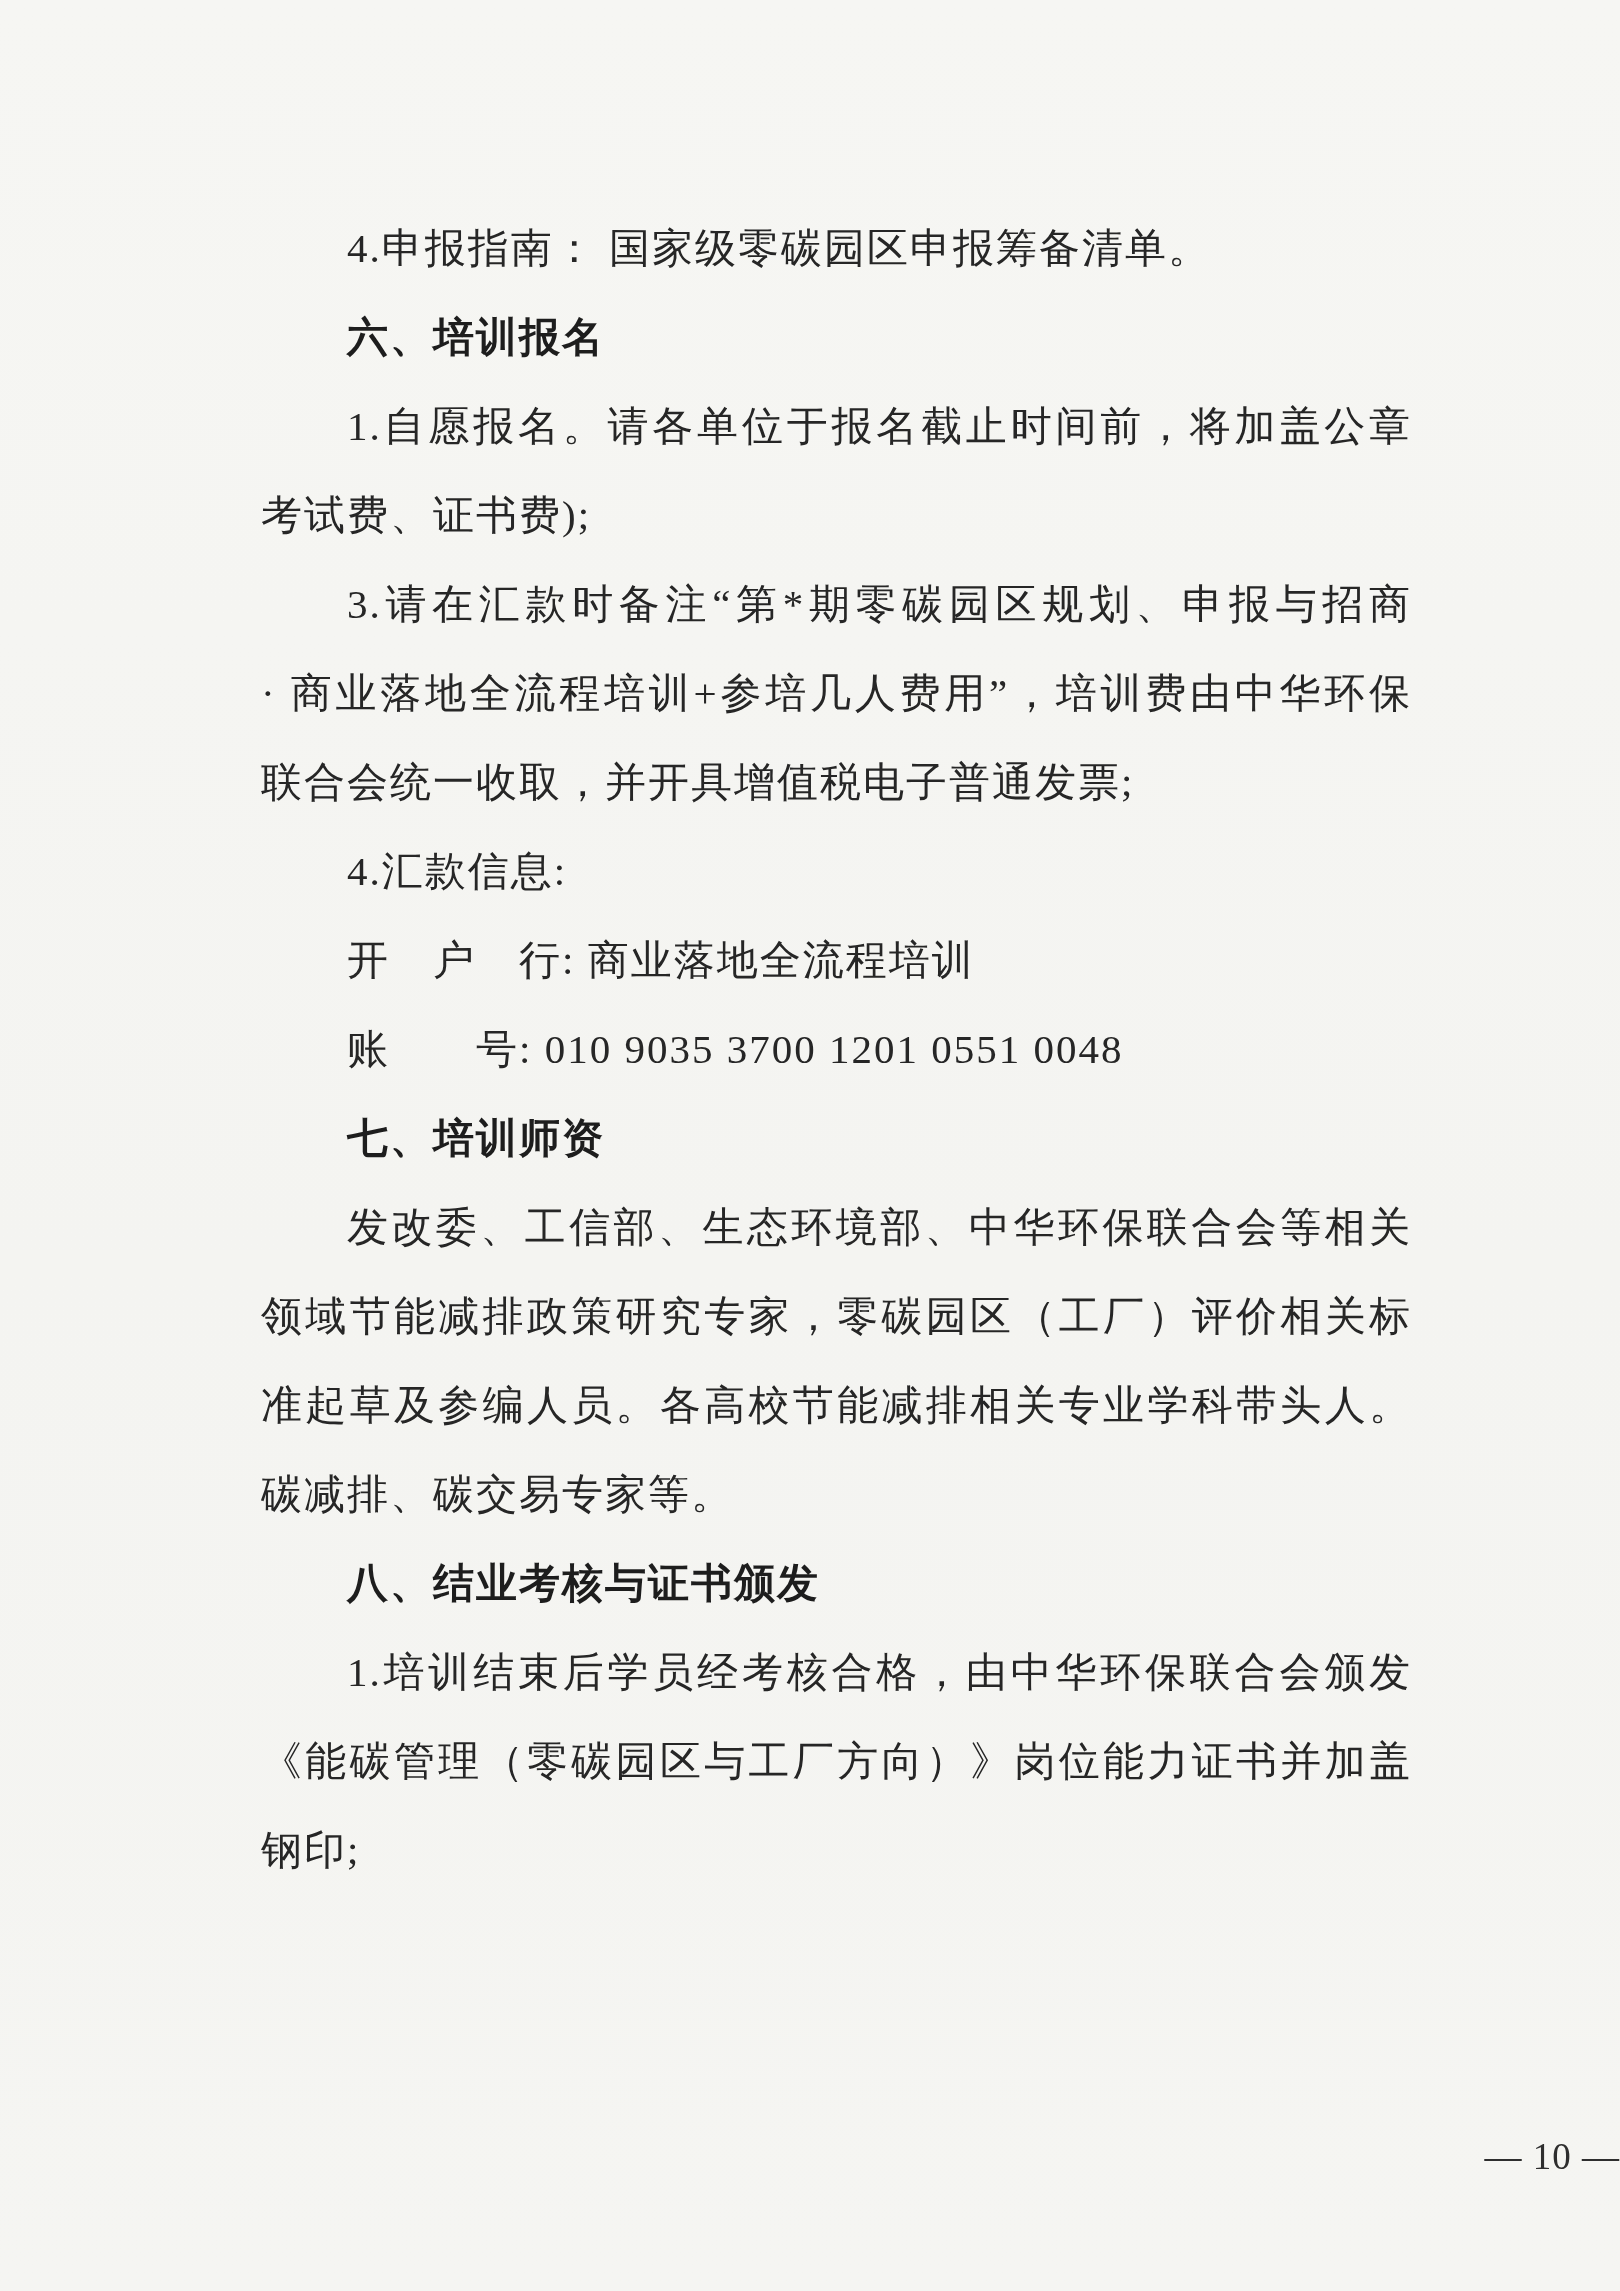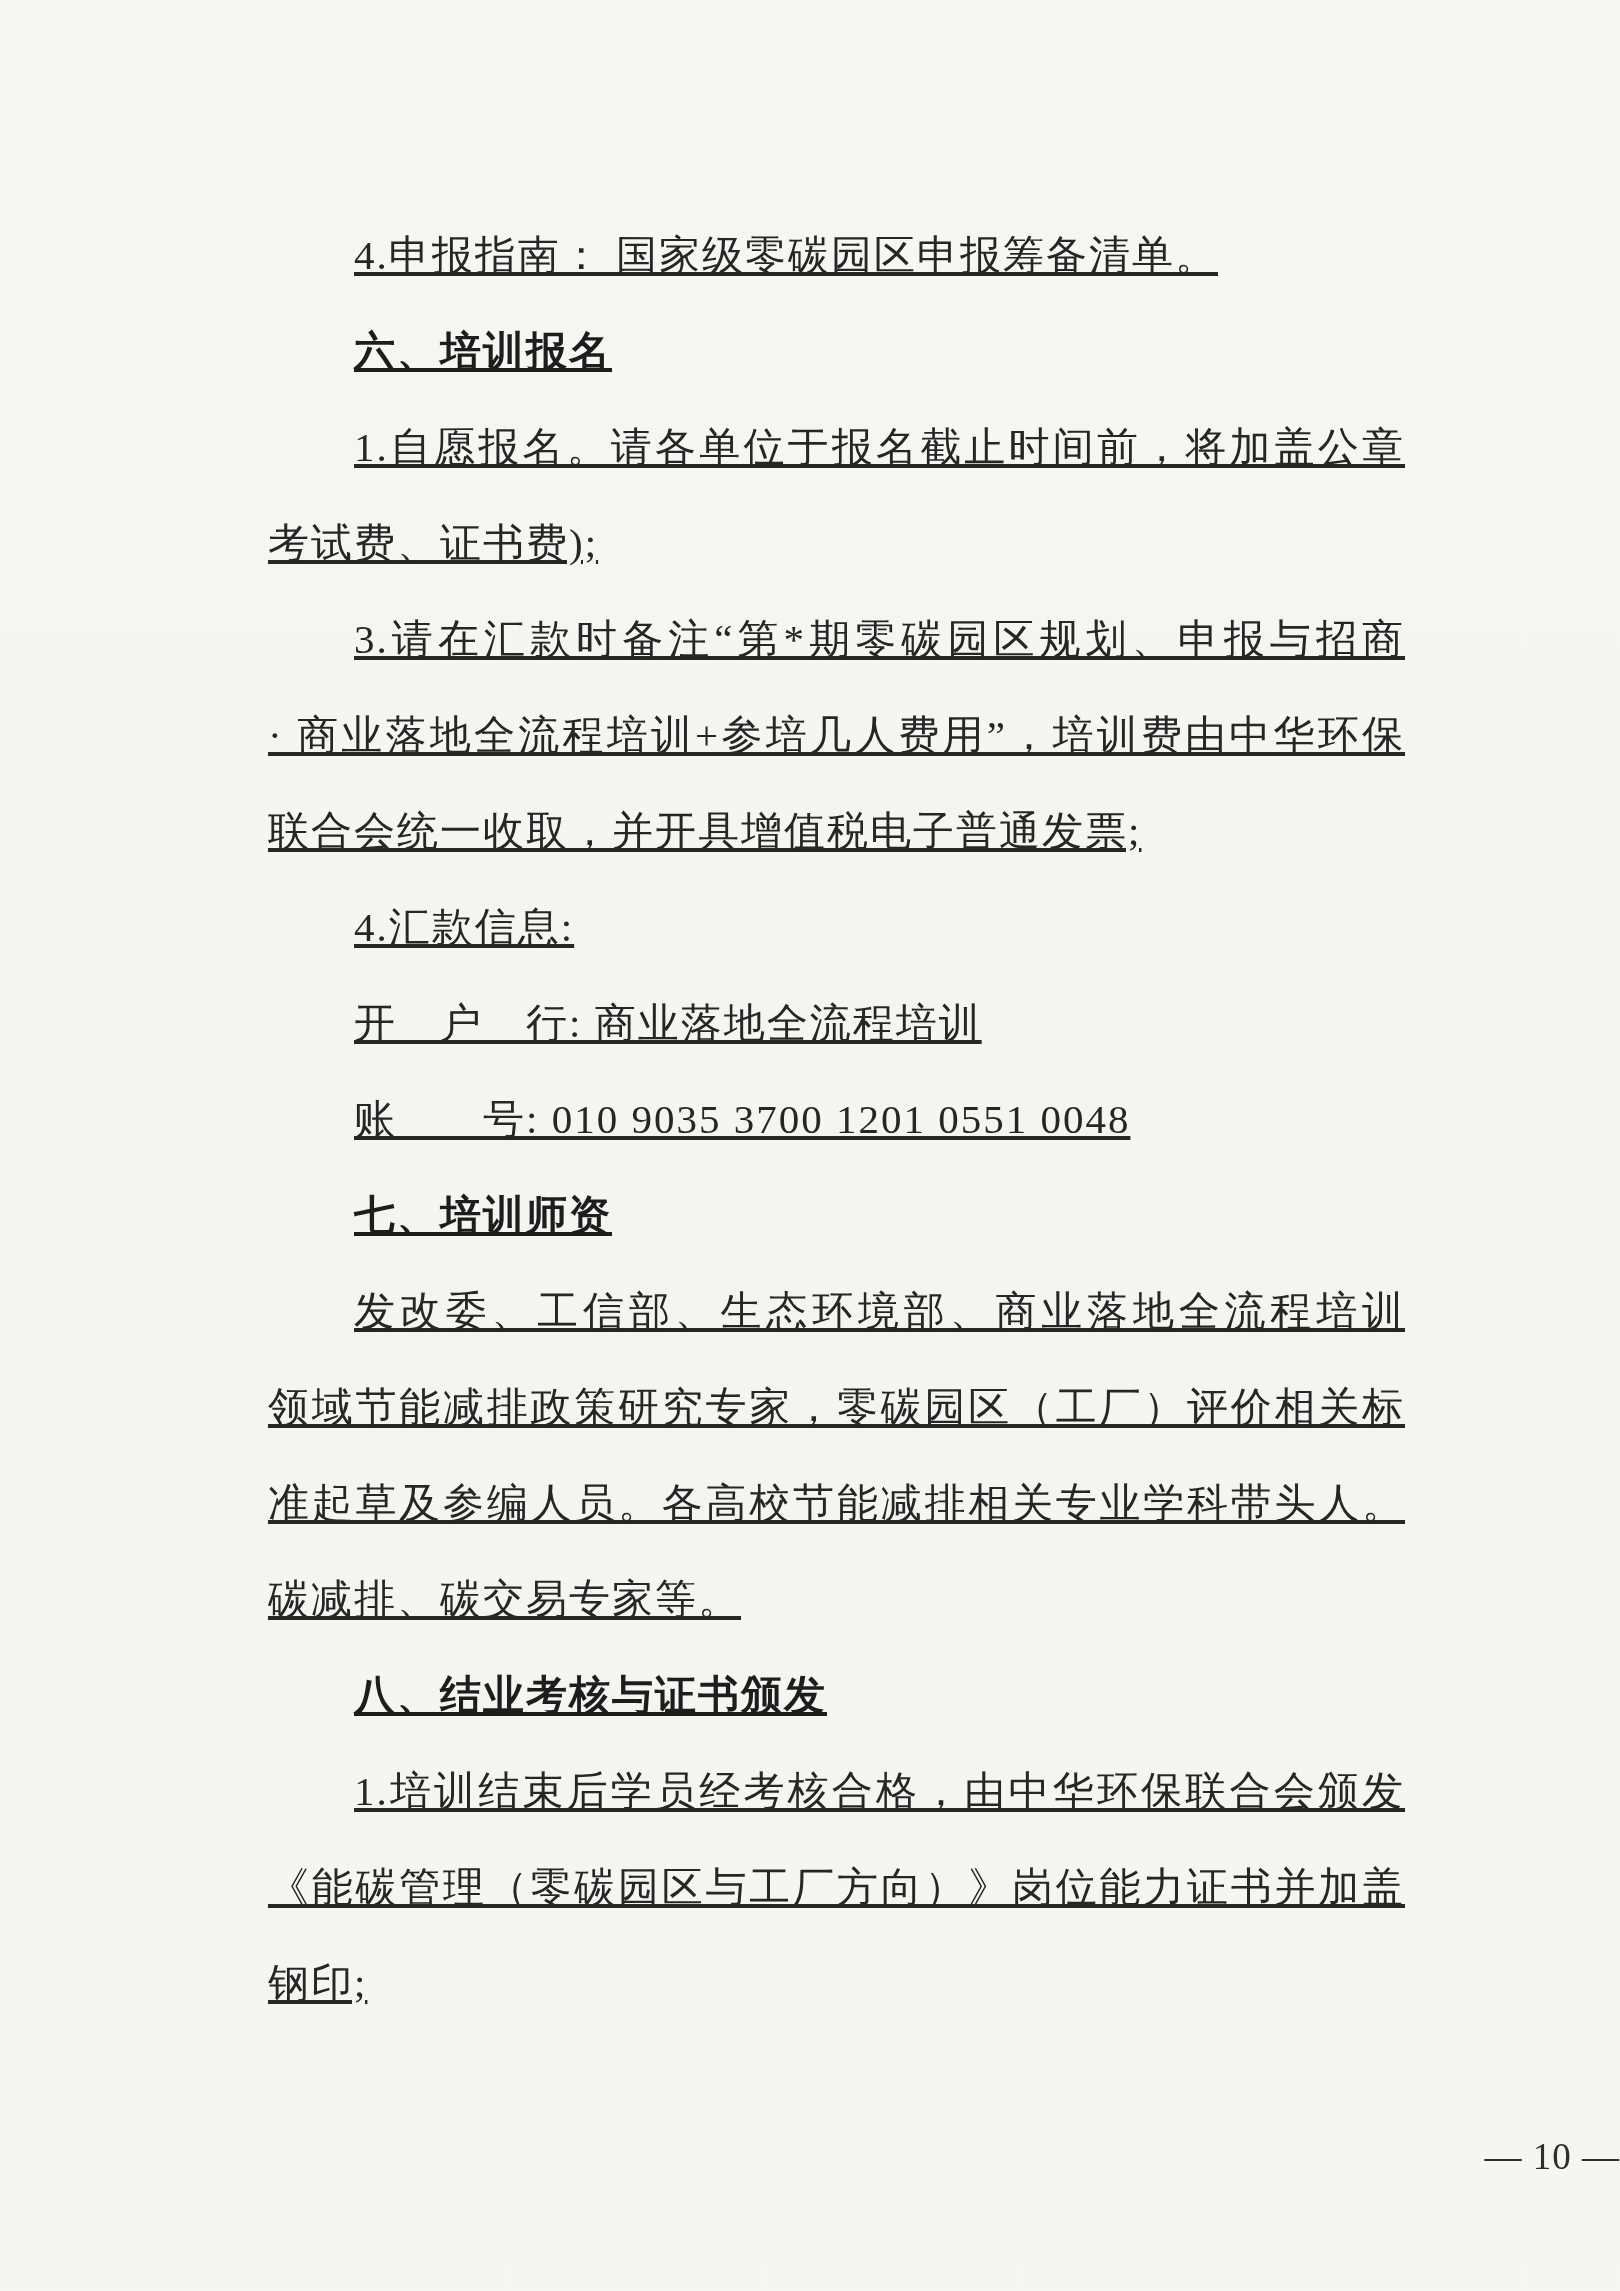--- a/index.html
+++ b/index.html
@@ -17,27 +17,26 @@
     font-family: "Liberation Serif", "DejaVu Serif", serif;
     overflow: hidden;
   }
   .content {
     position: absolute;
     left: 257px;
     top: 202px;
     width: 1159px;
   }
   .ln {
-    margin: 11px;
+    margin: 4px;
     font-size: 41px;
     line-height: 85px;
     letter-spacing: 2px;
     white-space: nowrap;
     text-rendering: optimizeLegibility;
-    text-decoration: underline;
   }
   .ln.stretch {
     white-space: normal;
     text-align: justify;
     text-align-last: justify;
     text-justify: inter-ideograph;
   }
   .indent { padding-left: 86px; }
   .heading { font-weight: 700; color: #1d1d1d; }
   .pageno {
@@ -62,21 +61,21 @@
     <p class="ln indent heading">六、培训报名</p>
     <p class="ln indent stretch">1.自愿报名。请各单位于报名截止时间前，将加盖公章</p>
     <p class="ln">考试费、证书费);</p>
     <p class="ln indent stretch">3.请在汇款时备注“第*期零碳园区规划、申报与招商</p>
     <p class="ln stretch">· 商业落地全流程培训+参培几人费用”，培训费由中华环保</p>
     <p class="ln">联合会统一收取，并开具增值税电子普通发票;</p>
     <p class="ln indent">4.汇款信息:</p>
     <p class="ln indent">开　户　行: 商业落地全流程培训</p>
     <p class="ln indent">账　　号: 010 9035 3700 1201 0551 0048</p>
     <p class="ln indent heading">七、培训师资</p>
-    <p class="ln indent stretch">发改委、工信部、生态环境部、商业落地全流程培训</p>
+    <p class="ln indent stretch">发改委、工信部、生态环境部、中华环保联合会等相关</p>
     <p class="ln stretch">领域节能减排政策研究专家，零碳园区（工厂）评价相关标</p>
     <p class="ln stretch">准起草及参编人员。各高校节能减排相关专业学科带头人。</p>
     <p class="ln">碳减排、碳交易专家等。</p>
     <p class="ln indent heading">八、结业考核与证书颁发</p>
     <p class="ln indent stretch">1.培训结束后学员经考核合格，由中华环保联合会颁发</p>
     <p class="ln stretch">《能碳管理（零碳园区与工厂方向）》岗位能力证书并加盖</p>
     <p class="ln">钢印;</p>
   </main>
   <footer class="pageno">— 10 —</footer>
 </div>

